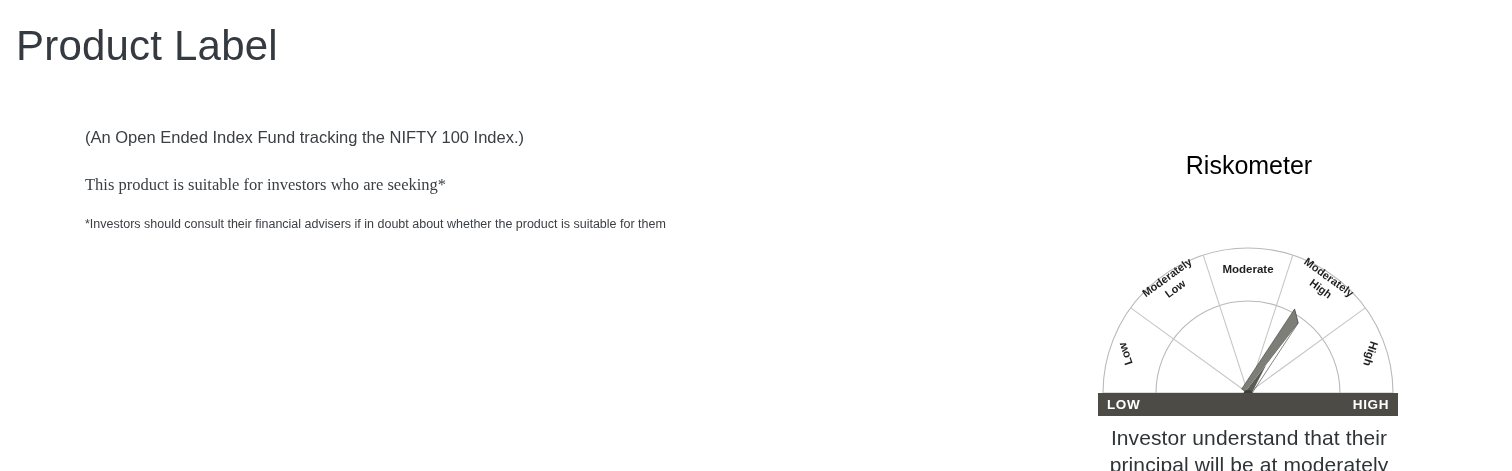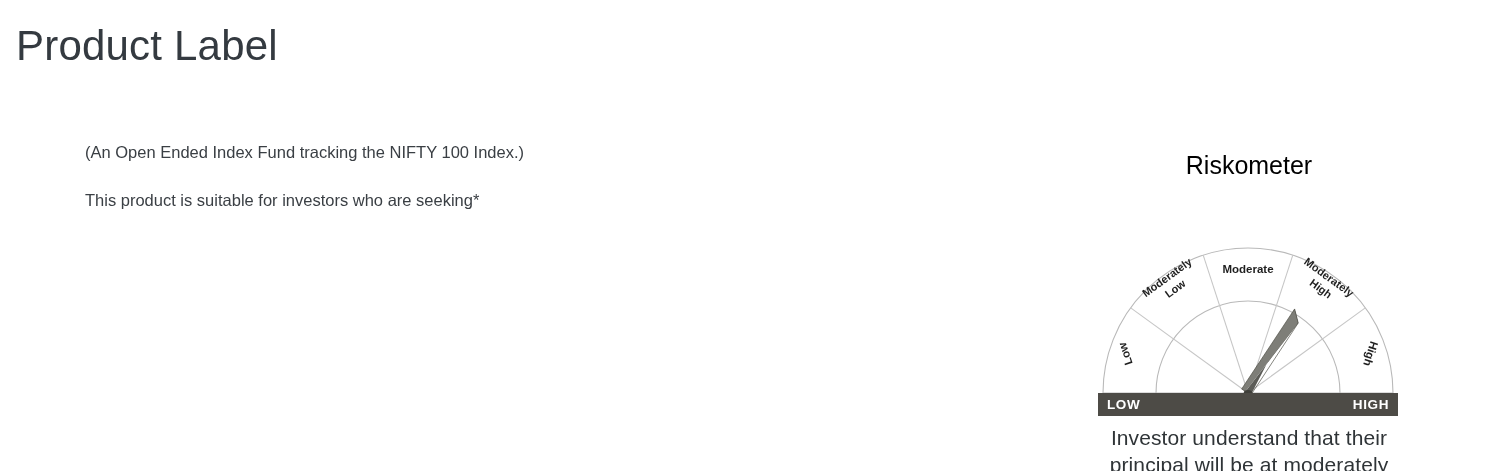--- a/index.html
+++ b/index.html
@@ -29,36 +29,37 @@
     letter-spacing: 0.2px;
     color: #343a40;
     line-height: 1.15;
     padding-left: 16px;
   }
 
   
   .content-col {
     position: absolute;
     left: 85px;
-    top: 140px;
+    top: 125px;
     width: 880px;
   }
   .intro-line {
     font-size: 16.5px;
     font-weight: 400;
     color: #3a3f44;
     line-height: 1.5;
     margin: 0 0 23px 0;
   }
   .seeking-line {
     font-size: 16.5px;
     font-weight: 400;
     color: #3a3f44;
     line-height: 1.5;
     margin: 0 0 14px 0;
+    font-family: Liberation Serif, serif;
   }
   ul.bullet-list {
     margin: 0;
     padding: 0 0 0 48px;
     list-style: none;
   }
   ul.bullet-list li {
     position: relative;
     font-size: 20.5px;
     font-weight: 400;
@@ -125,20 +126,21 @@
 
 <div class="content-col">
 
   <p class="intro-line">(An Open Ended Index Fund tracking the NIFTY 100 Index.)</p>
 
   <p class="seeking-line">This product is suitable for investors who are seeking*</p>
 
   <ul class="bullet-list">
   </ul>
 
+  <div class="footnote">*Investors should consult their financial advisers if in doubt about whether the product is suitable for them</div>
 </div>
 
 <div class="risk-panel">
 
   <div class="risk-heading">Riskometer</div>
 
   <div class="gauge-wrap">
     <svg class="gauge-svg" viewBox="0 0 300 230" xmlns="http://www.w3.org/2000/svg">
       <defs>
         <linearGradient id="needleGrad" x1="0" y1="1" x2="1" y2="0">

